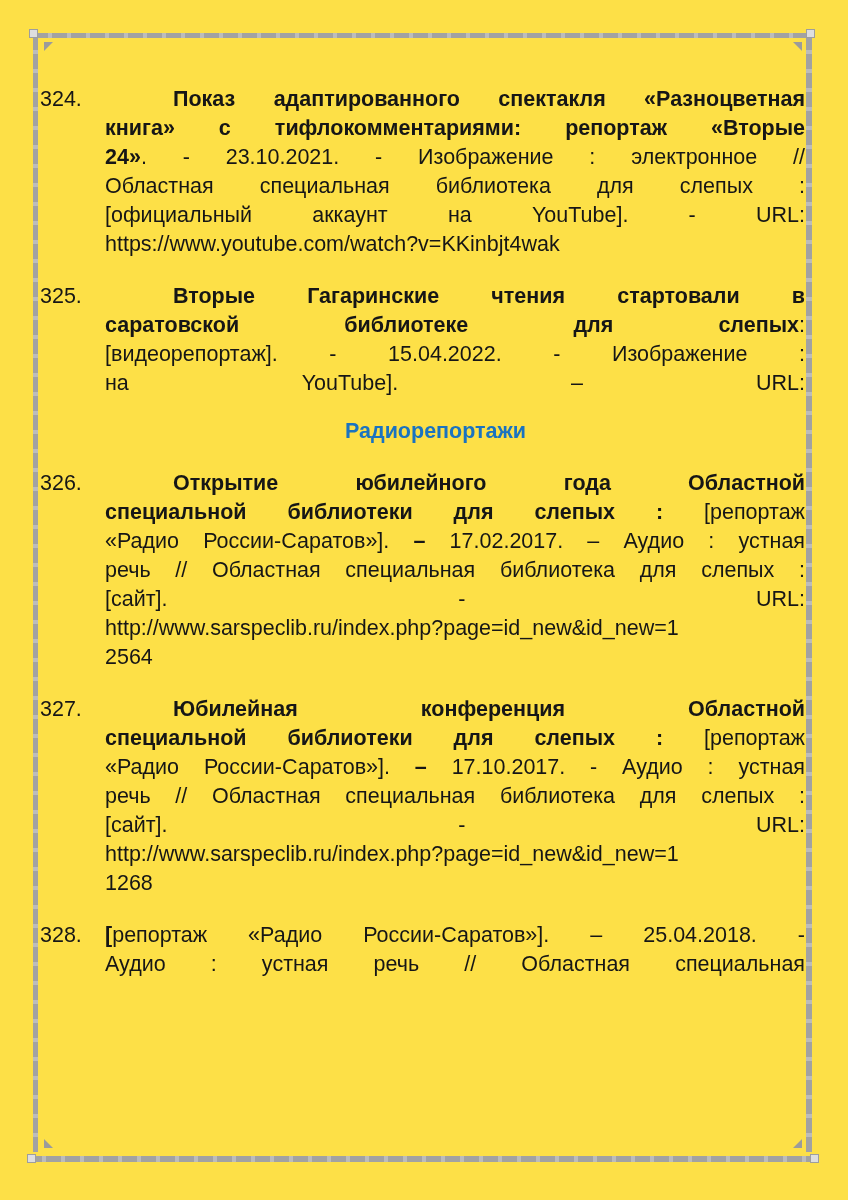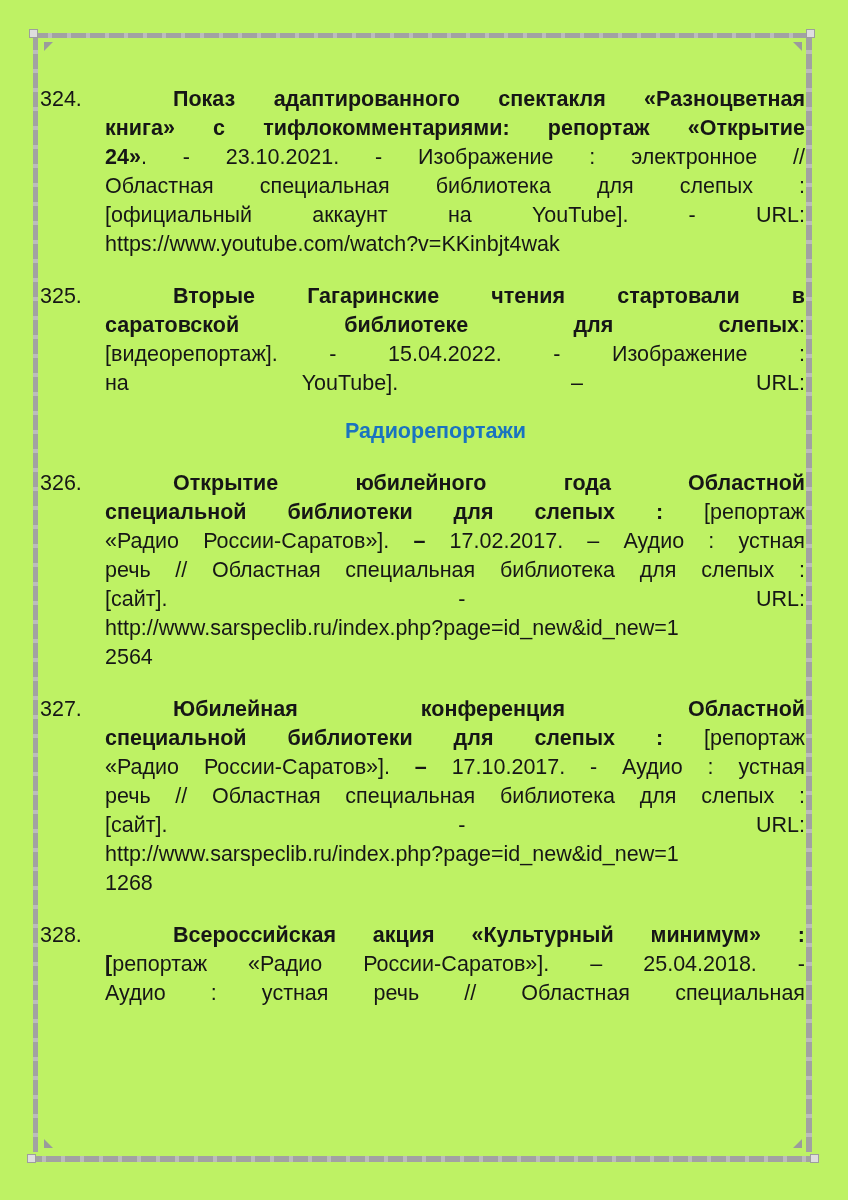--- a/index.html
+++ b/index.html
@@ -1,21 +1,21 @@
 <!DOCTYPE html>
 <html><head>
 <meta charset="utf-8">
 <style>
   html,body{margin:0;padding:0;}
   body{
     width:848px;height:1200px;background:#ffffff;position:relative;
     font-family:"Liberation Sans","DejaVu Sans",sans-serif;
     color:#161616;overflow:hidden;
   }
-  .page{position:absolute;inset:0;background:#bef264;}
+  .page{position:absolute;inset:0;background:#fde047;}
 
   
   .bar{position:absolute;}
   .bar.h{background:repeating-linear-gradient(90deg,#a2a2a2 0 15px,#bcbcbc 15px 19px);}
   .bar.v{background:repeating-linear-gradient(0deg,#a2a2a2 0 15px,#bcbcbc 15px 19px);}
   .bar-top{left:33px;top:33px;width:774px;height:5px;}
   .bar-left{left:33px;top:38px;width:5px;height:1114px;}
   .bar-right{left:806px;top:38px;width:6px;height:1114px;}
   .bar-bottom{left:27px;top:1156px;width:792px;height:6px;}
 
@@ -65,21 +65,21 @@
 
   <div class="tri tl"></div>
   <div class="tri tr"></div>
   <div class="tri bl"></div>
   <div class="tri br"></div>
 
   <div class="text">
       <div class="entry">
         <span class="num">324.</span>
         <div class="line first"><span class="b">Показ адаптированного спектакля «Разноцветная</span></div>
-        <div class="line"><span class="b">книга» с тифлокомментариями: репортаж «Открытие</span></div>
+        <div class="line"><span class="b">книга» с тифлокомментариями: репортаж «Вторые</span></div>
         <div class="line"><span class="b">24»</span><span>. - 23.10.2021. - Изображение : электронное //</span></div>
         <div class="line"><span>Областная специальная библиотека для слепых :</span></div>
         <div class="line"><span>[официальный аккаунт на YouTube]. - URL:</span></div>
         <div class="line last"><span>https://www.youtube.com/watch?v=KKinbjt4wak</span></div>
       </div>
       <div class="entry">
         <span class="num">325.</span>
         <div class="line first"><span class="b">Вторые Гагаринские чтения стартовали в</span></div>
         <div class="line"><span class="b">саратовской библиотеке для слепых</span><span>:</span></div>
         <div class="line"><span>[видеорепортаж]. - 15.04.2022. - Изображение :</span></div>
@@ -101,18 +101,17 @@
         <div class="line first"><span class="b">Юбилейная конференция Областной</span></div>
         <div class="line"><span class="b">специальной библиотеки для слепых :</span><span> [репортаж</span></div>
         <div class="line"><span>«Радио России-Саратов»]. </span><span class="b">–</span><span> 17.10.2017. - Аудио : устная</span></div>
         <div class="line"><span>речь // Областная специальная библиотека для слепых :</span></div>
         <div class="line"><span>[сайт]. - URL:</span></div>
         <div class="line"><span>http://www.sarspeclib.ru/index.php?page=id_new&amp;id_new=1</span></div>
         <div class="line last"><span>1268</span></div>
       </div>
       <div class="entry">
         <span class="num">328.</span>
-        <div class="line first"><span class="b">Всероссийская акция «Культурный минимум» :</span></div>
         <div class="line"><span class="b">[</span><span>репортаж «Радио России-Саратов»]. – 25.04.2018. -</span></div>
         <div class="line"><span>Аудио : устная речь // Областная специальная</span></div>
       </div>
     </div>
 </div>
 
 </body></html>

